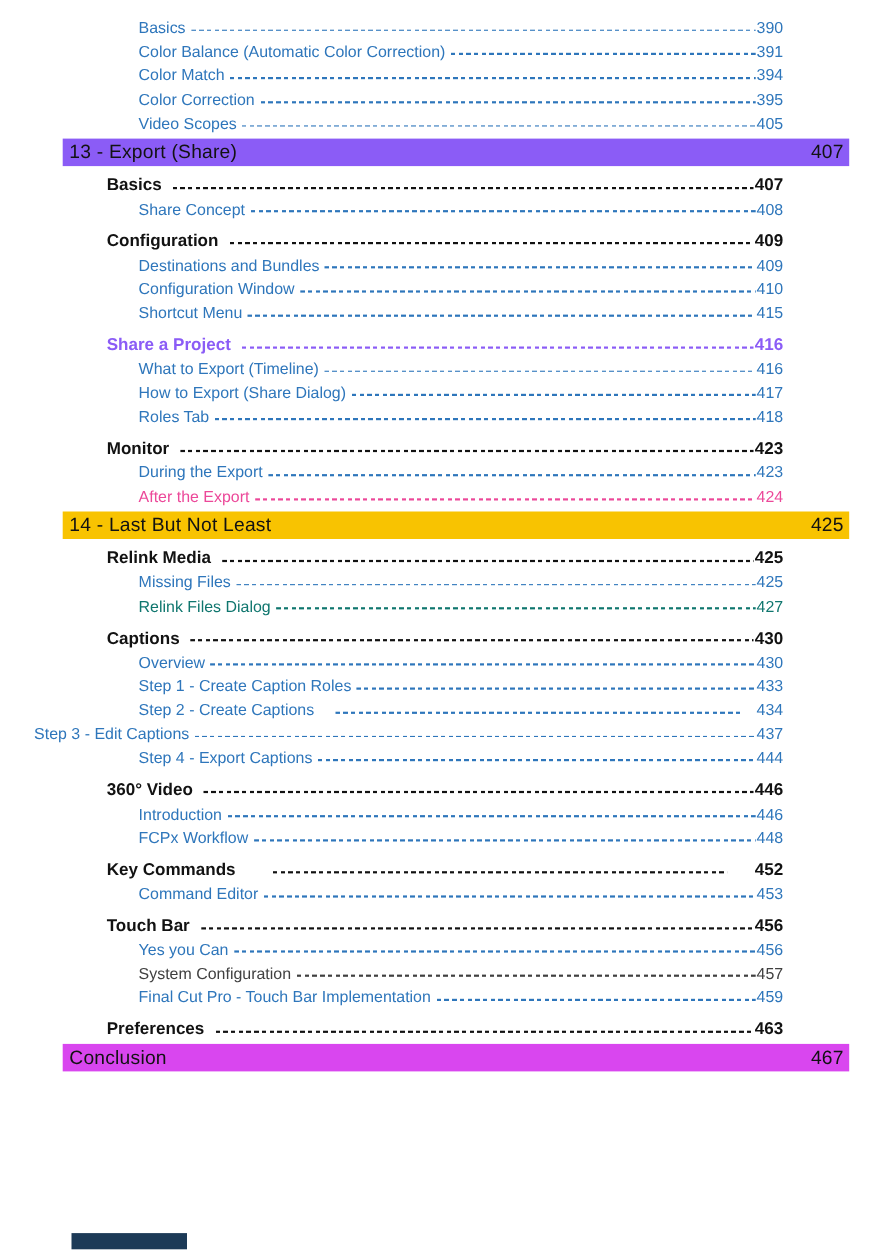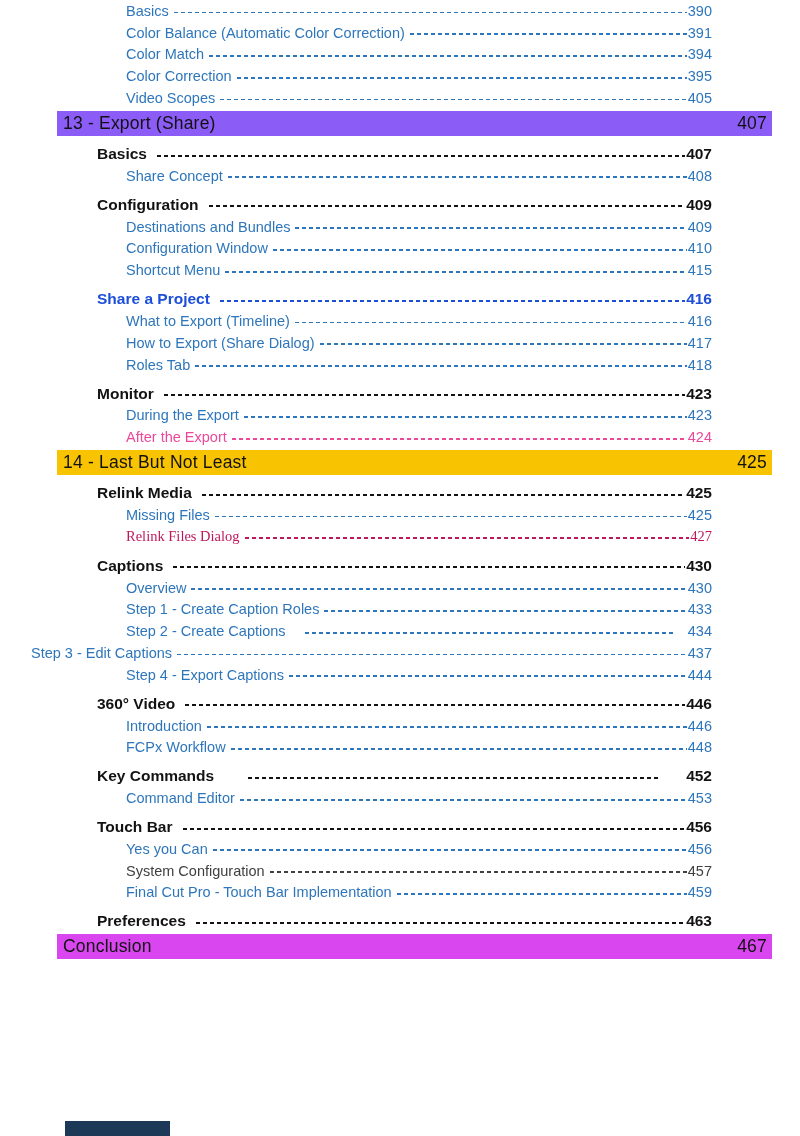--- a/index.html
+++ b/index.html
@@ -9,20 +9,21 @@
   }
   body {
     width: 800px;
     height: 1136px;
     position: relative;
     overflow: hidden;
     font-family: "Liberation Sans", sans-serif;
     -webkit-font-smoothing: antialiased;
   }
   #toc {
+    padding-top: 15px;
     border-radius: 25px;
   }
   
   .bar {
     height: 25px;
     margin: 2px 28px 0 57px;
     display: flex;
     align-items: center;
     justify-content: space-between;
     padding: 0 5px 0 6px;
@@ -125,21 +126,21 @@
     <div class="entry lvl2" style="color: rgb(46, 118, 187);">
       <span class="lbl">Configuration Window</span>
       <span class="leader"></span>
       <span class="pg">410</span>
     </div>
     <div class="entry lvl2" style="color: rgb(46, 118, 187);">
       <span class="lbl">Shortcut Menu</span>
       <span class="leader"></span>
       <span class="pg">415</span>
     </div>
-    <div class="entry lvl1" style="color: #1d4ed8;">
+    <div class="entry lvl1" style="color: #8b5cf6;">
       <span class="lbl">Share a Project</span>
       <span class="leader"></span>
       <span class="pg">416</span>
     </div>
     <div class="entry lvl2" style="color: rgb(46, 118, 187);">
       <span class="lbl">What to Export (Timeline)</span>
       <span class="leader"></span>
       <span class="pg">416</span>
     </div>
     <div class="entry lvl2" style="color: rgb(46, 118, 187);">
@@ -174,21 +175,21 @@
     <div class="entry lvl1" style="color: rgb(18, 18, 18);">
       <span class="lbl">Relink Media</span>
       <span class="leader"></span>
       <span class="pg">425</span>
     </div>
     <div class="entry lvl2" style="color: rgb(46, 118, 187);">
       <span class="lbl">Missing Files</span>
       <span class="leader"></span>
       <span class="pg">425</span>
     </div>
-    <div class="entry lvl2" style="color: #be185d; font-family: Liberation Serif, serif;">
+    <div class="entry lvl2" style="color: #0f766e;">
       <span class="lbl">Relink Files Dialog</span>
       <span class="leader"></span>
       <span class="pg">427</span>
     </div>
     <div class="entry lvl1" style="color: rgb(18, 18, 18);">
       <span class="lbl">Captions</span>
       <span class="leader"></span>
       <span class="pg">430</span>
     </div>
     <div class="entry lvl2" style="color: rgb(46, 118, 187);">

